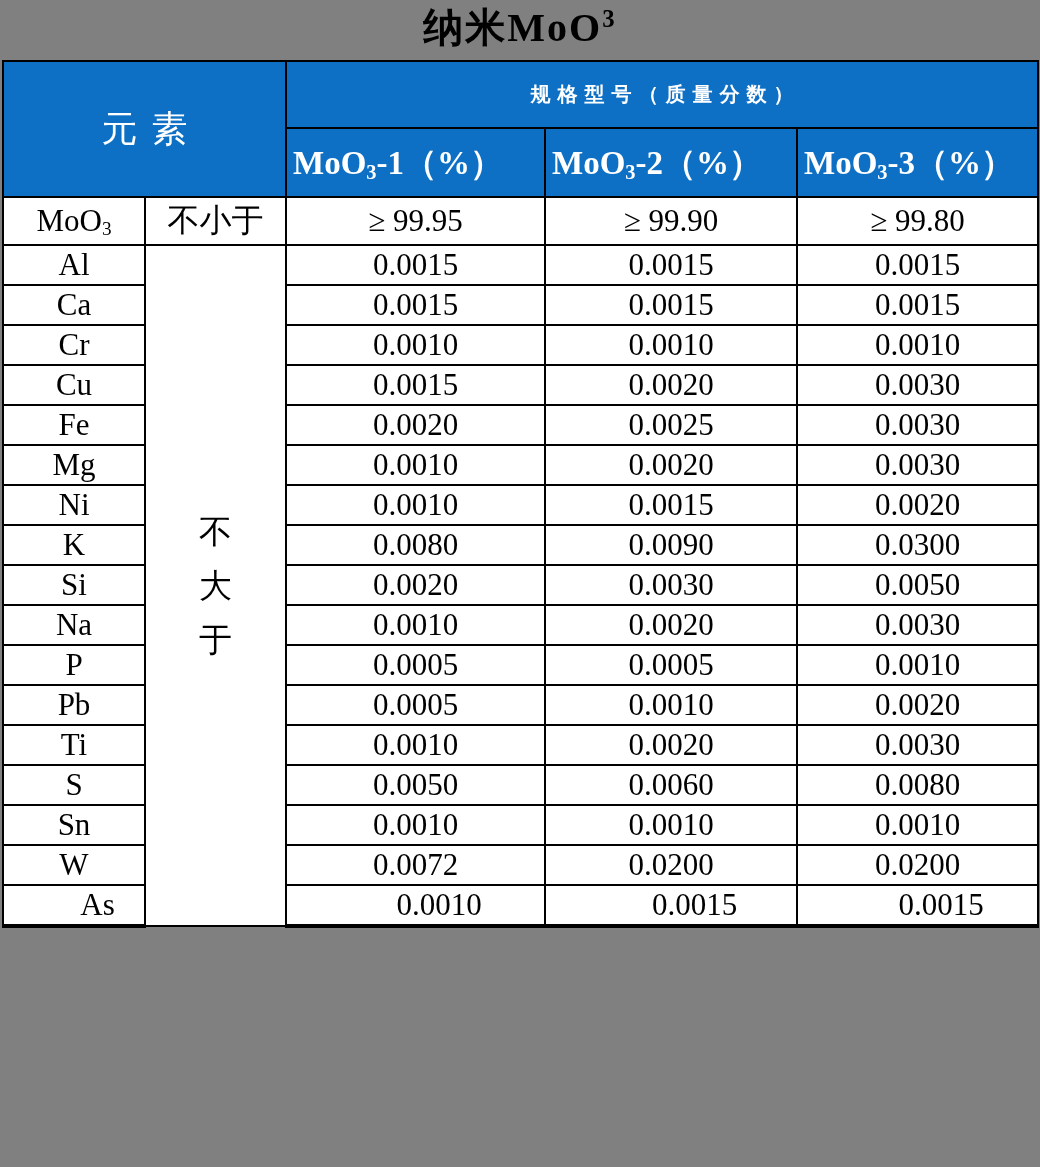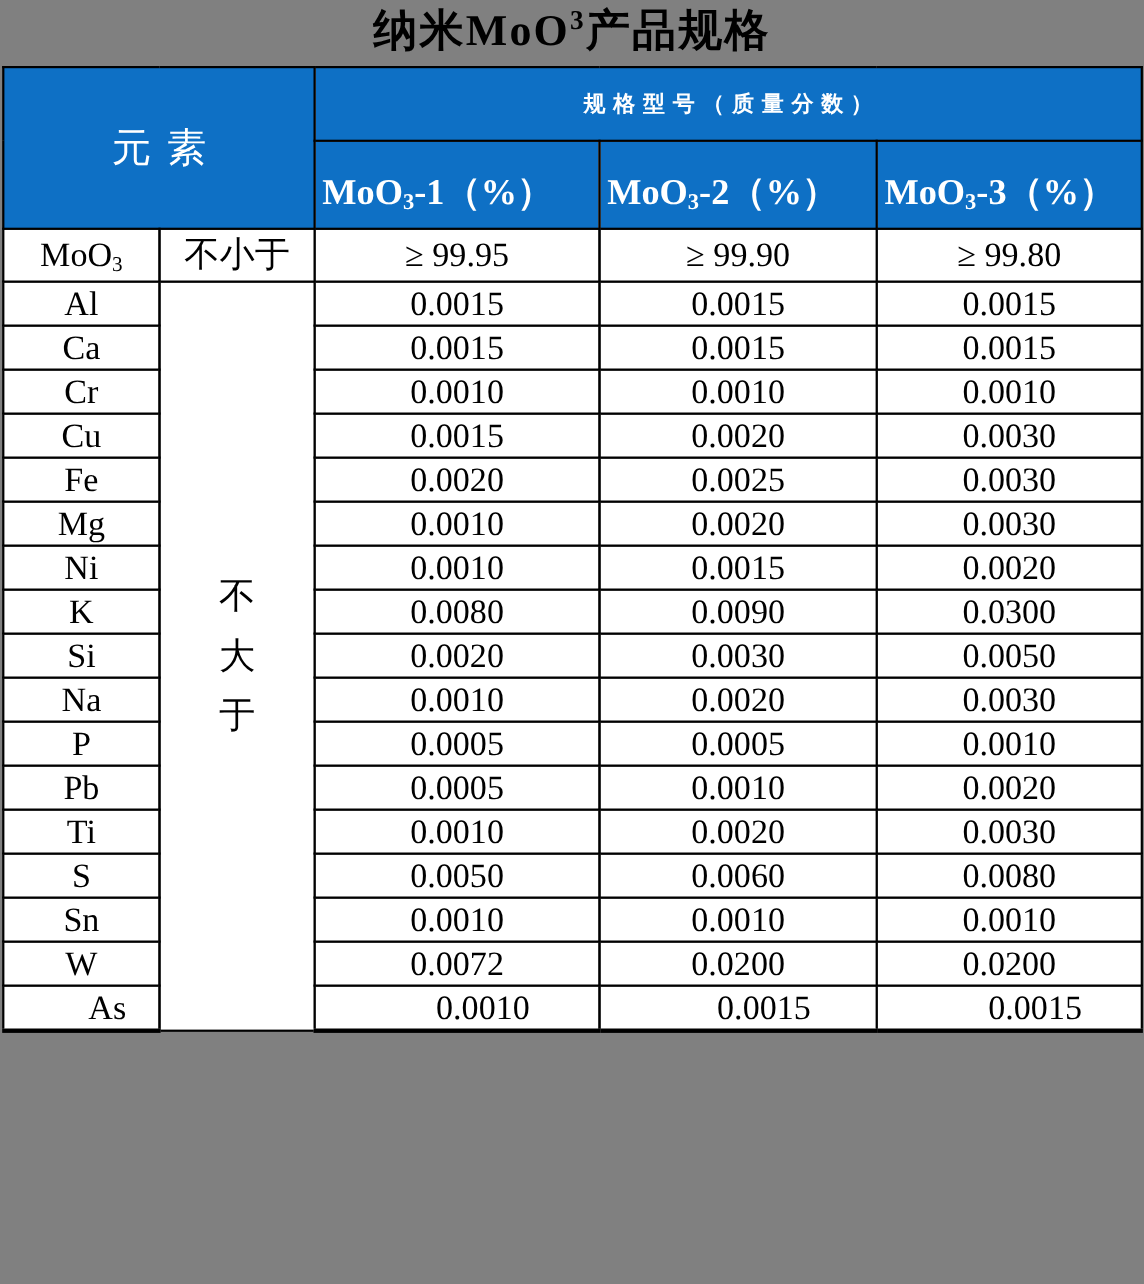--- a/index.html
+++ b/index.html
@@ -27,21 +27,21 @@
   }
   table.spec td { border:2px solid #000; overflow:hidden; }
   table.spec tr.last-row td { border-bottom:4px solid #000;padding-left:48px; }
 
   td.hdr { background:var(--blue); color:#ffffff; }
   td.corner {
     text-align:center; vertical-align:middle;
     font-size:36px; letter-spacing:14px; text-indent:14px;
   }
   tr.hrow1 { height:67px; }
-  tr.hrow2 { height:80px; }
+  tr.hrow2 { height:69px; }
   td.spec-title {
     text-align:center; vertical-align:middle;
     font-size:20px; letter-spacing:7px; text-indent:7px;
     font-weight:bold;
   }
   td.model {
     text-align:left; vertical-align:bottom;
     font-weight:bold; font-size:33px;
     padding:0 0 10px 6px;
     white-space:nowrap;
@@ -57,21 +57,20 @@
   td.cond-merged { background:#ffffff; vertical-align:middle; }
   .vstack { display:flex; flex-direction:column; align-items:center; justify-content:center; }
   .vchar { font-size:33px; line-height:54px; height:54px; }
 </style>
 </head>
 <body>
 
 <div class="title">
   <span>纳米MoO</span>
     <span class="sub3">3</span>
-    <span>产品规格</span>
 </div>
 
 <table class="spec">
   <colgroup>
     <col style="width:142px">
       <col style="width:141px">
       <col style="width:259px">
       <col style="width:252px">
       <col style="width:241px">
   </colgroup>

